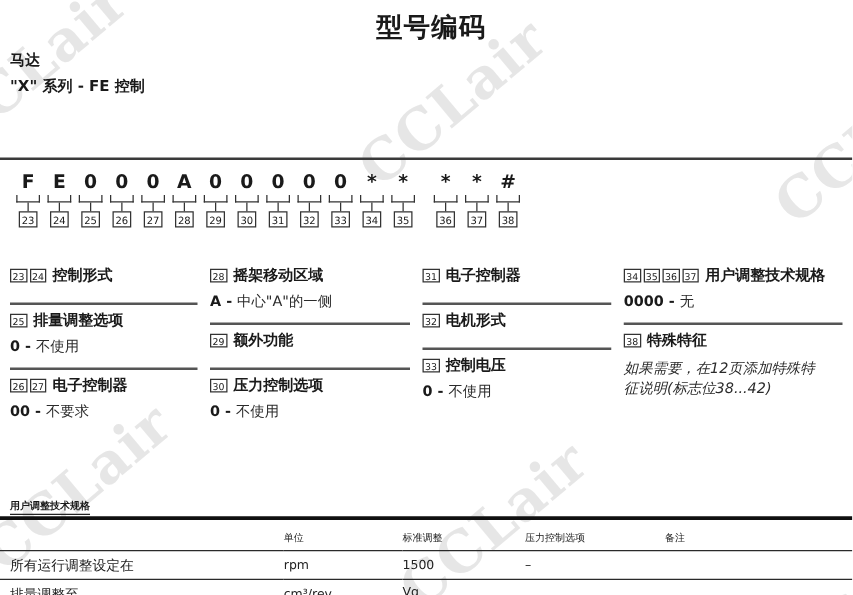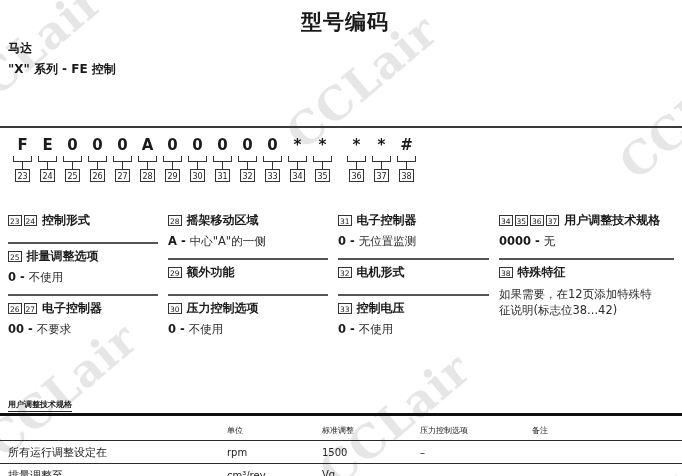--- a/index.html
+++ b/index.html
@@ -31,21 +31,21 @@
   .section{padding:4px 0 8px;}
   .section + .section{border-top:2px solid #555;}
   .sec-head{display:flex;align-items:center;margin-bottom:5px;}
   .boxes{display:flex;gap:2px;margin-right:5px;}
   .sec-box{display:inline-block;min-width:12px;height:11px;border:1px solid #333;
       font-size:7.5px;line-height:11px;text-align:center;padding:0 1px;box-sizing:border-box;}
   .sec-title{font-weight:bold;font-size:12px;}
   .item{font-size:11.5px;line-height:1.35;margin-top:2px;}
   .item-code{font-weight:bold;margin-right:4px;vertical-align:top;display:inline-block;}
   .item-text{color:#2b2b2b;white-space:pre-line;display:inline-block;vertical-align:top;}
-  .sec-note{font-size:11.5px;color:#2b2b2b;line-height:1.45;margin-top:2px;white-space:pre-line;}
+  .sec-note{font-size:11.5px;color:#2b2b2b;line-height:1.45;margin-top:2px;white-space:pre-line;font-style:italic;}
 
   .spec-block{position:absolute;left:0;right:0;top:392px;}
   .spec-title{font-size:8px;font-weight:bold;margin-left:8px;display:inline-block;
       border-bottom:1px solid #222;padding-bottom:1px;}
   .thick-rule{height:3px;background:#101010;margin-top:1px;}
   table{width:100%;border-collapse:collapse;table-layout:fixed;}
   thead td{font-size:8px;font-weight:normal;color:#222;padding:9px 0 4px;}
   tbody tr{border-top:1px solid #2a2a2a;}
   tbody tr:last-child{border-bottom:1.5px solid #2a2a2a;}
   td{padding:4px 0 3px;vertical-align:middle;}
@@ -231,21 +231,20 @@
           </div>
         </div>
         <div class="col">
           <div class="section">
             <div class="sec-head">
               <span class="boxes">
                 <span class="sec-box">31</span>
               </span>
               <span class="sec-title">电子控制器</span>
             </div>
-            <div class="item"><span class="item-code">0 -</span><span class="item-text">无位置监测</span></div>
           </div>
           <div class="section">
             <div class="sec-head">
               <span class="boxes">
                 <span class="sec-box">32</span>
               </span>
               <span class="sec-title">电机形式</span>
             </div>
           </div>
           <div class="section">

